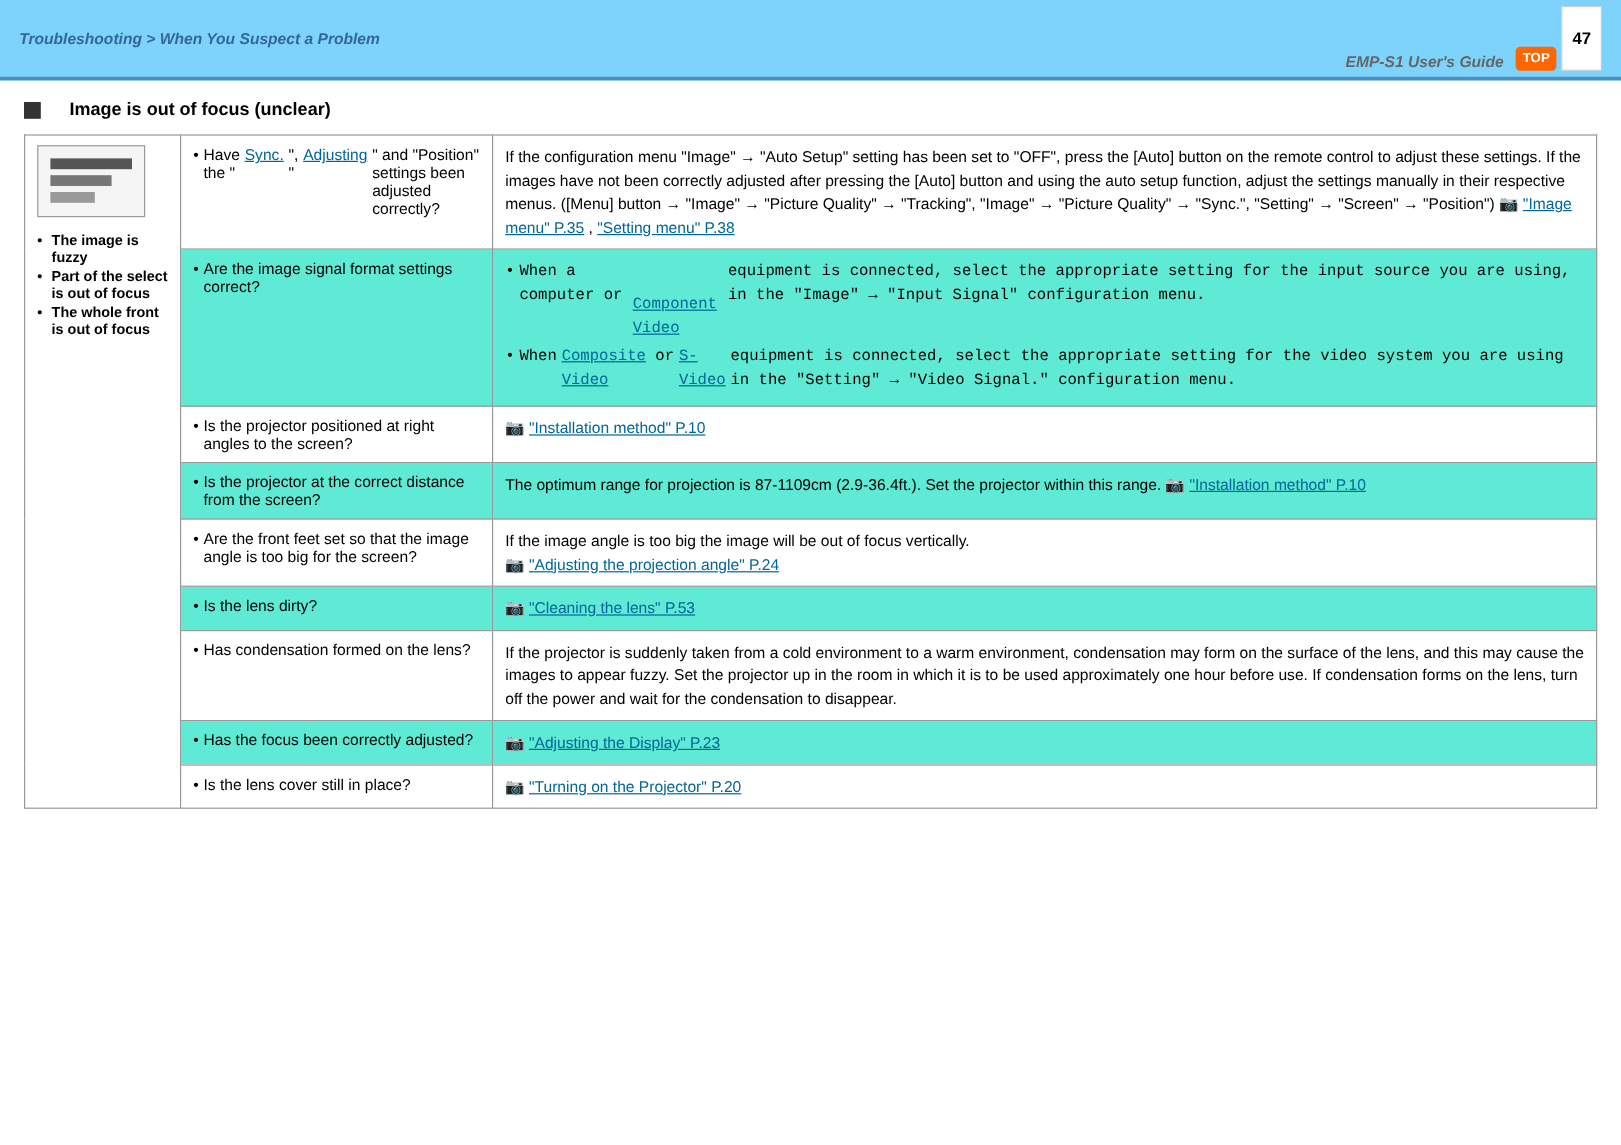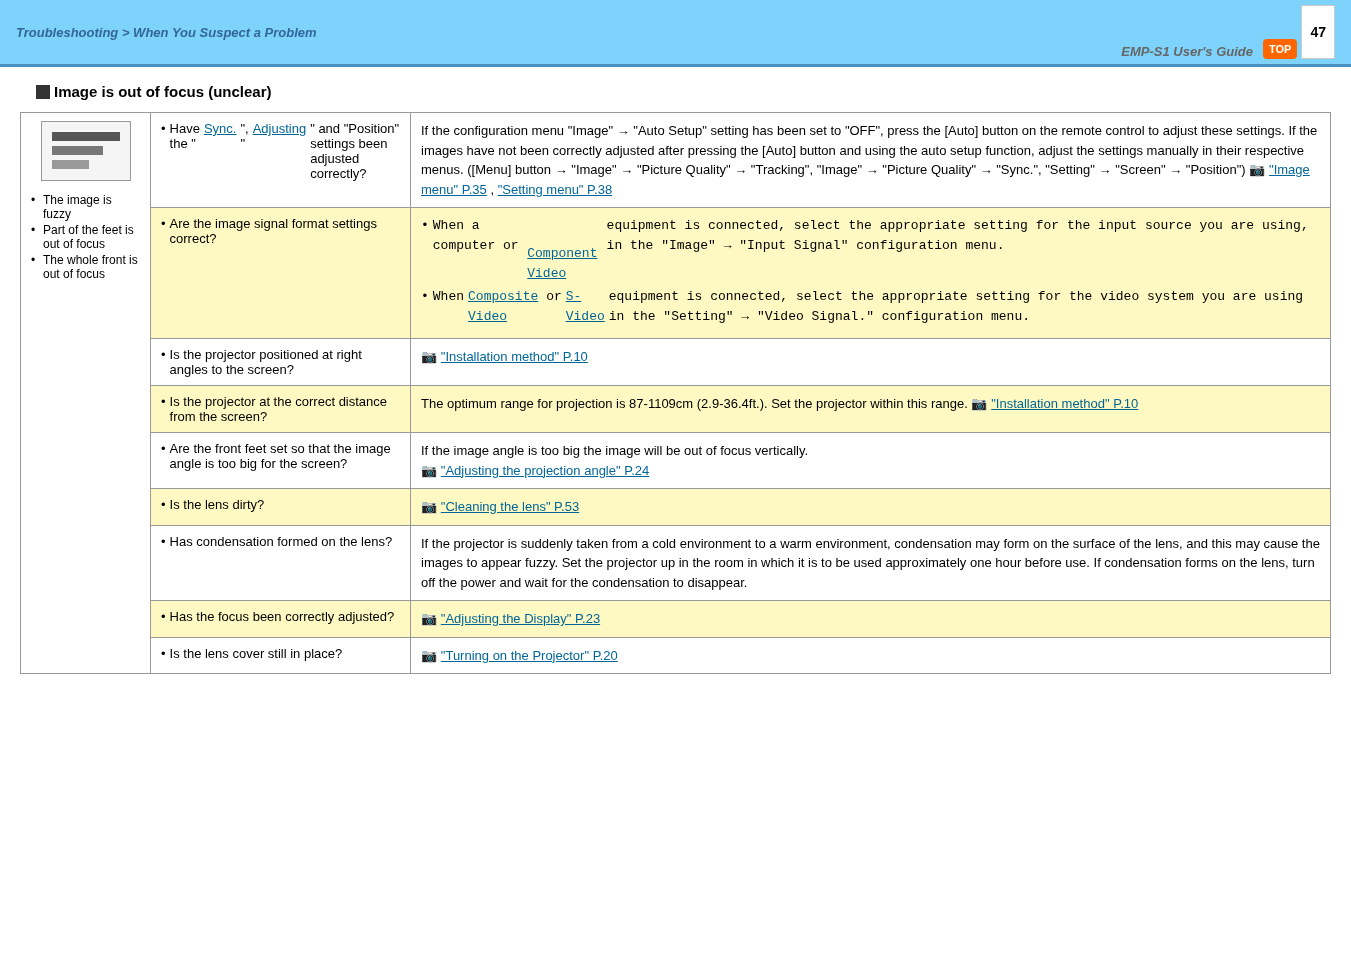--- a/index.html
+++ b/index.html
@@ -45,25 +45,24 @@
 
     
     .main-content {
       padding: 16px 20px;
     }
 
     
     .section-title {
       display: flex;
       align-items: center;
-      gap: 4px;
+      gap: 24px;
       margin-bottom: 12px;
       font-size: 15px;
       font-weight: bold;
-      margin-left: 16px;
     }
     .section-icon {
       display: inline-block;
       width: 14px;
       height: 14px;
       background: #333;
     }
 
     
     .main-table {
@@ -83,21 +82,22 @@
       width: 260px;
     }
     .col-answer {
       flex: 1;
     }
 
     
     .image-cell-content {
       display: flex;
       flex-direction: column;
-      align-items: center;
+      align-items: flex-start;
+      font-weight: bold;
     }
     .projector-img {
       width: 90px;
       height: 60px;
       border: 1px solid #999;
       margin-bottom: 8px;
       position: relative;
       background: #f5f5f5;
     }
     .projector-img-lines {
@@ -166,21 +166,21 @@
       flex-shrink: 0;
     }
 
     
     .rowspan-image {
       vertical-align: top;
     }
 
     
     .row-shaded {
-      background: #fef9c3;
+      background: #5eead4;
       border-radius: 13px;
     }
     .row-white {
       background: #fff;
     }
 
     .header-bar-container {
       display: flex;
       align-items: center;
       justify-content: space-between;
@@ -218,21 +218,21 @@
             <div class="projector-img">
               <div class="projector-img-lines">
                 <div class="img-line" style="width:100%;height:9px;background:#555;margin-bottom:5px;"></div>
                 <div class="img-line" style="width:75%;height:9px;background:#777;margin-bottom:5px;"></div>
                 <div class="img-line" style="width:55%;height:9px;background:#999;"></div>
               </div>
             </div>
 
             <ul class="bullet-list">
               <li>The image is fuzzy</li>
-              <li>Part of the feet is out of focus</li>
+              <li>Part of the select is out of focus</li>
               <li>The whole front is out of focus</li>
             </ul>
           </div>
         </td>
         <td class="col-question">
           <div class="question-cell">
             <div class="bullet">
               Have the "<a href="#">Sync.</a>", "<a href="#">Adjusting</a>" and "Position" settings been adjusted correctly?
             </div>
           </div>

